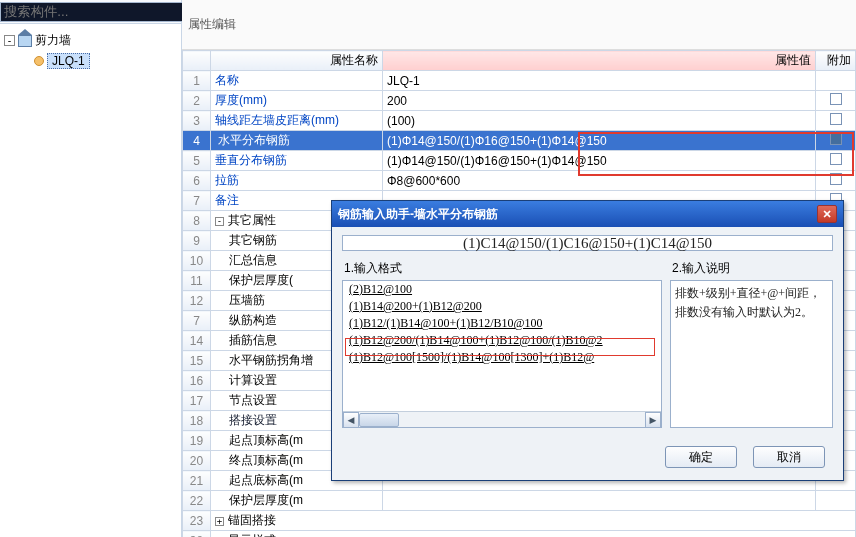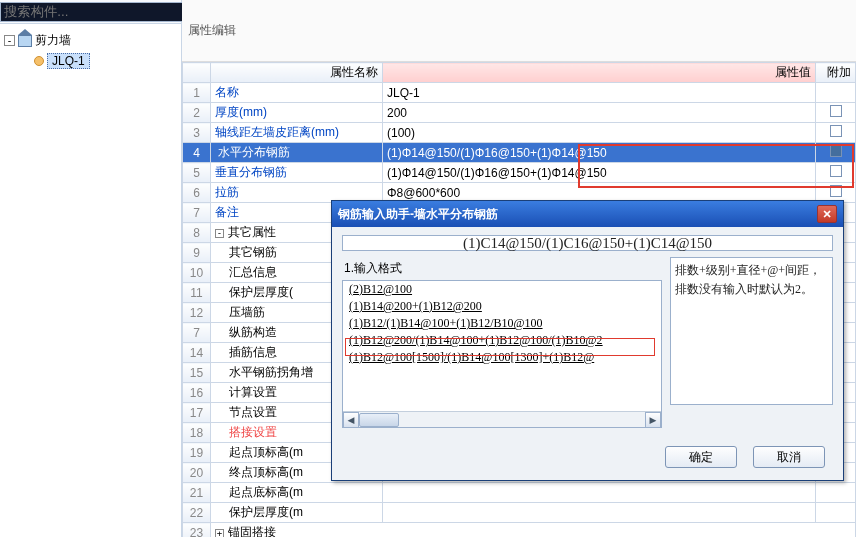--- a/index.html
+++ b/index.html
@@ -11,21 +11,21 @@
 .search .btn{width:22px;height:22px;border:1px solid #a6b8d0;background:#edf3fb;display:flex;align-items:center;justify-content:center;color:#5c7ea6;font-size:12px;margin-left:2px;}
 .tree{padding:6px 4px;font-size:12px;}
 .tnode{display:flex;align-items:center;gap:3px;padding:2px 0;}
 .exp{width:11px;height:11px;border:1px solid #888;display:inline-flex;align-items:center;justify-content:center;font:10px/1 monospace;color:#000;background:#fff;}
 .ico-house{width:14px;height:12px;background:#b8d6f2;border:1px solid #5c7ea6;position:relative;}
 .ico-house:before{content:"";position:absolute;left:-1px;top:-7px;border-left:7px solid transparent;border-right:7px solid transparent;border-bottom:6px solid #5c7ea6;}
 .tnode-sel{background:#c9e0fb;border:1px dotted #4a6ea8;padding:0 4px;}
 .small-circle{width:10px;height:10px;border-radius:50%;background:#f5c06a;border:1px solid #d09030;}
 
 .right{flex:1;display:flex;flex-direction:column;}
-.rtitle{padding:22px 6px;color:#555;background:#fafafa;border-bottom:1px solid #ddd;}
+.rtitle{padding:16px 6px;color:#555;background:#fafafa;border-bottom:1px solid #ddd;}
 .grid{position:relative;}
 table{border-collapse:collapse;width:100%;table-layout:fixed;}
 th,td{border:1px solid #ccd7e6;height:20px;padding:0 4px;font-size:12px;vertical-align:middle;background:#fff;}
 th{background:linear-gradient(#fdfefe,#e9eff8);font-weight:normal;text-align:right;}
 th.valcol{background:linear-gradient(#ffe7e7,#ffcfcf);}
 .rownum{width:28px;text-align:center;color:#888;background:linear-gradient(#fdfefe,#e9eff8);}
 .namecol{width:172px;color:#0045c4;}
 .extracol{width:40px;text-align:center;}
 .chk{display:inline-block;width:12px;height:12px;border:1px solid #7a93b6;background:#fff;}
 tr.sel td{background:#3a73cf;color:#fff;}
@@ -193,21 +193,21 @@
               <td class="extracol"></td>
             </tr>
             <tr>
               <td class="rownum">17</td>
               <td class="namecol indent1" style="color: rgb(0, 0, 0);"><span>节点设置</span></td>
               <td></td>
               <td class="extracol"></td>
             </tr>
             <tr>
               <td class="rownum">18</td>
-              <td class="namecol indent1" style="color: #ef4444;"><span>搭接设置</span></td>
+              <td class="namecol indent1" style="color: #0f172a;"><span>搭接设置</span></td>
               <td></td>
               <td class="extracol"></td>
             </tr>
             <tr>
               <td class="rownum">19</td>
               <td class="namecol indent1" style="color: rgb(0, 0, 0);"><span>起点顶标高(m</span></td>
               <td></td>
               <td class="extracol"></td>
             </tr>
             <tr>
@@ -267,20 +267,21 @@
           <div class="redline" style="left:2px;top:57px;width:310px;height:18px;"></div>
           <div class="scrollbar-h">
             <div class="sb-btn">◀</div>
             <div class="sb-thumb"></div>
             <div style="flex:1"></div>
             <div class="sb-btn">▶</div>
           </div>
         </div>
       </div>
       <div class="col-r">
+        <div class="col-head">2.输入说明</div>
         <div class="col-box">
           <div class="desc">排数+级别+直径+@+间距，排数没有输入时默认为2。</div>
         </div>
       </div>
     </div>
   </div>
   <div class="dlg-btns">
     <div class="pbtn">确定</div>
     <div class="pbtn">取消</div>
   </div>

